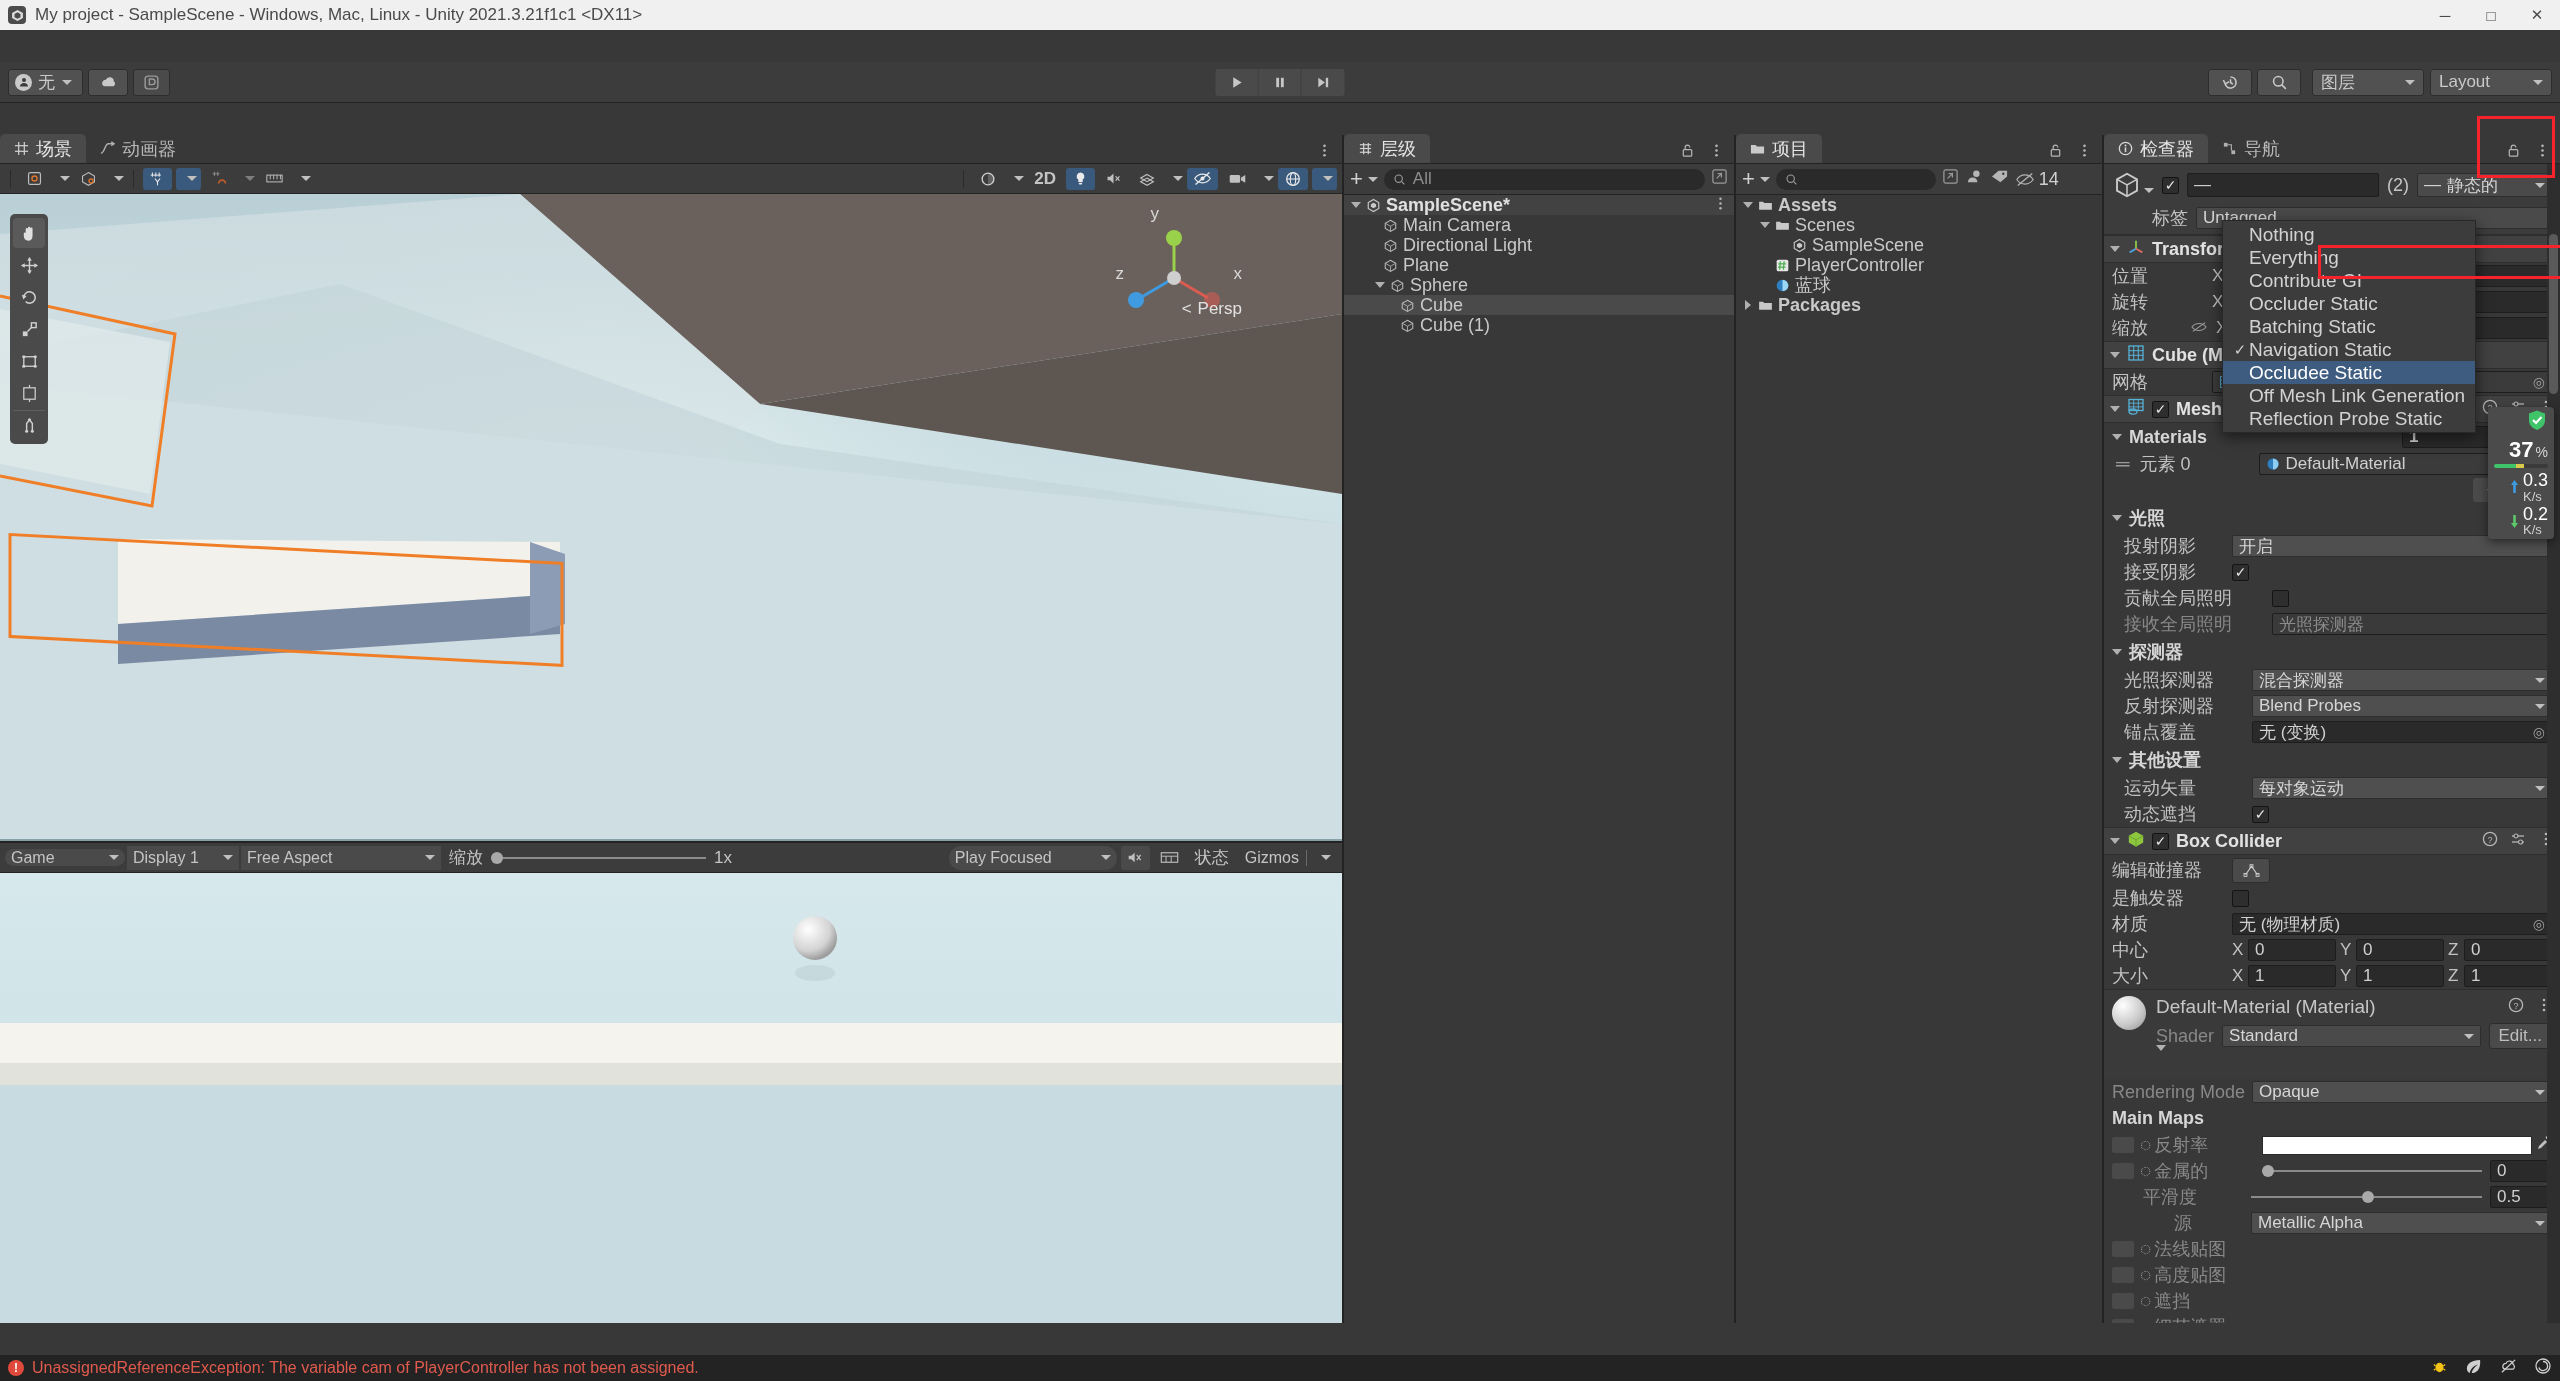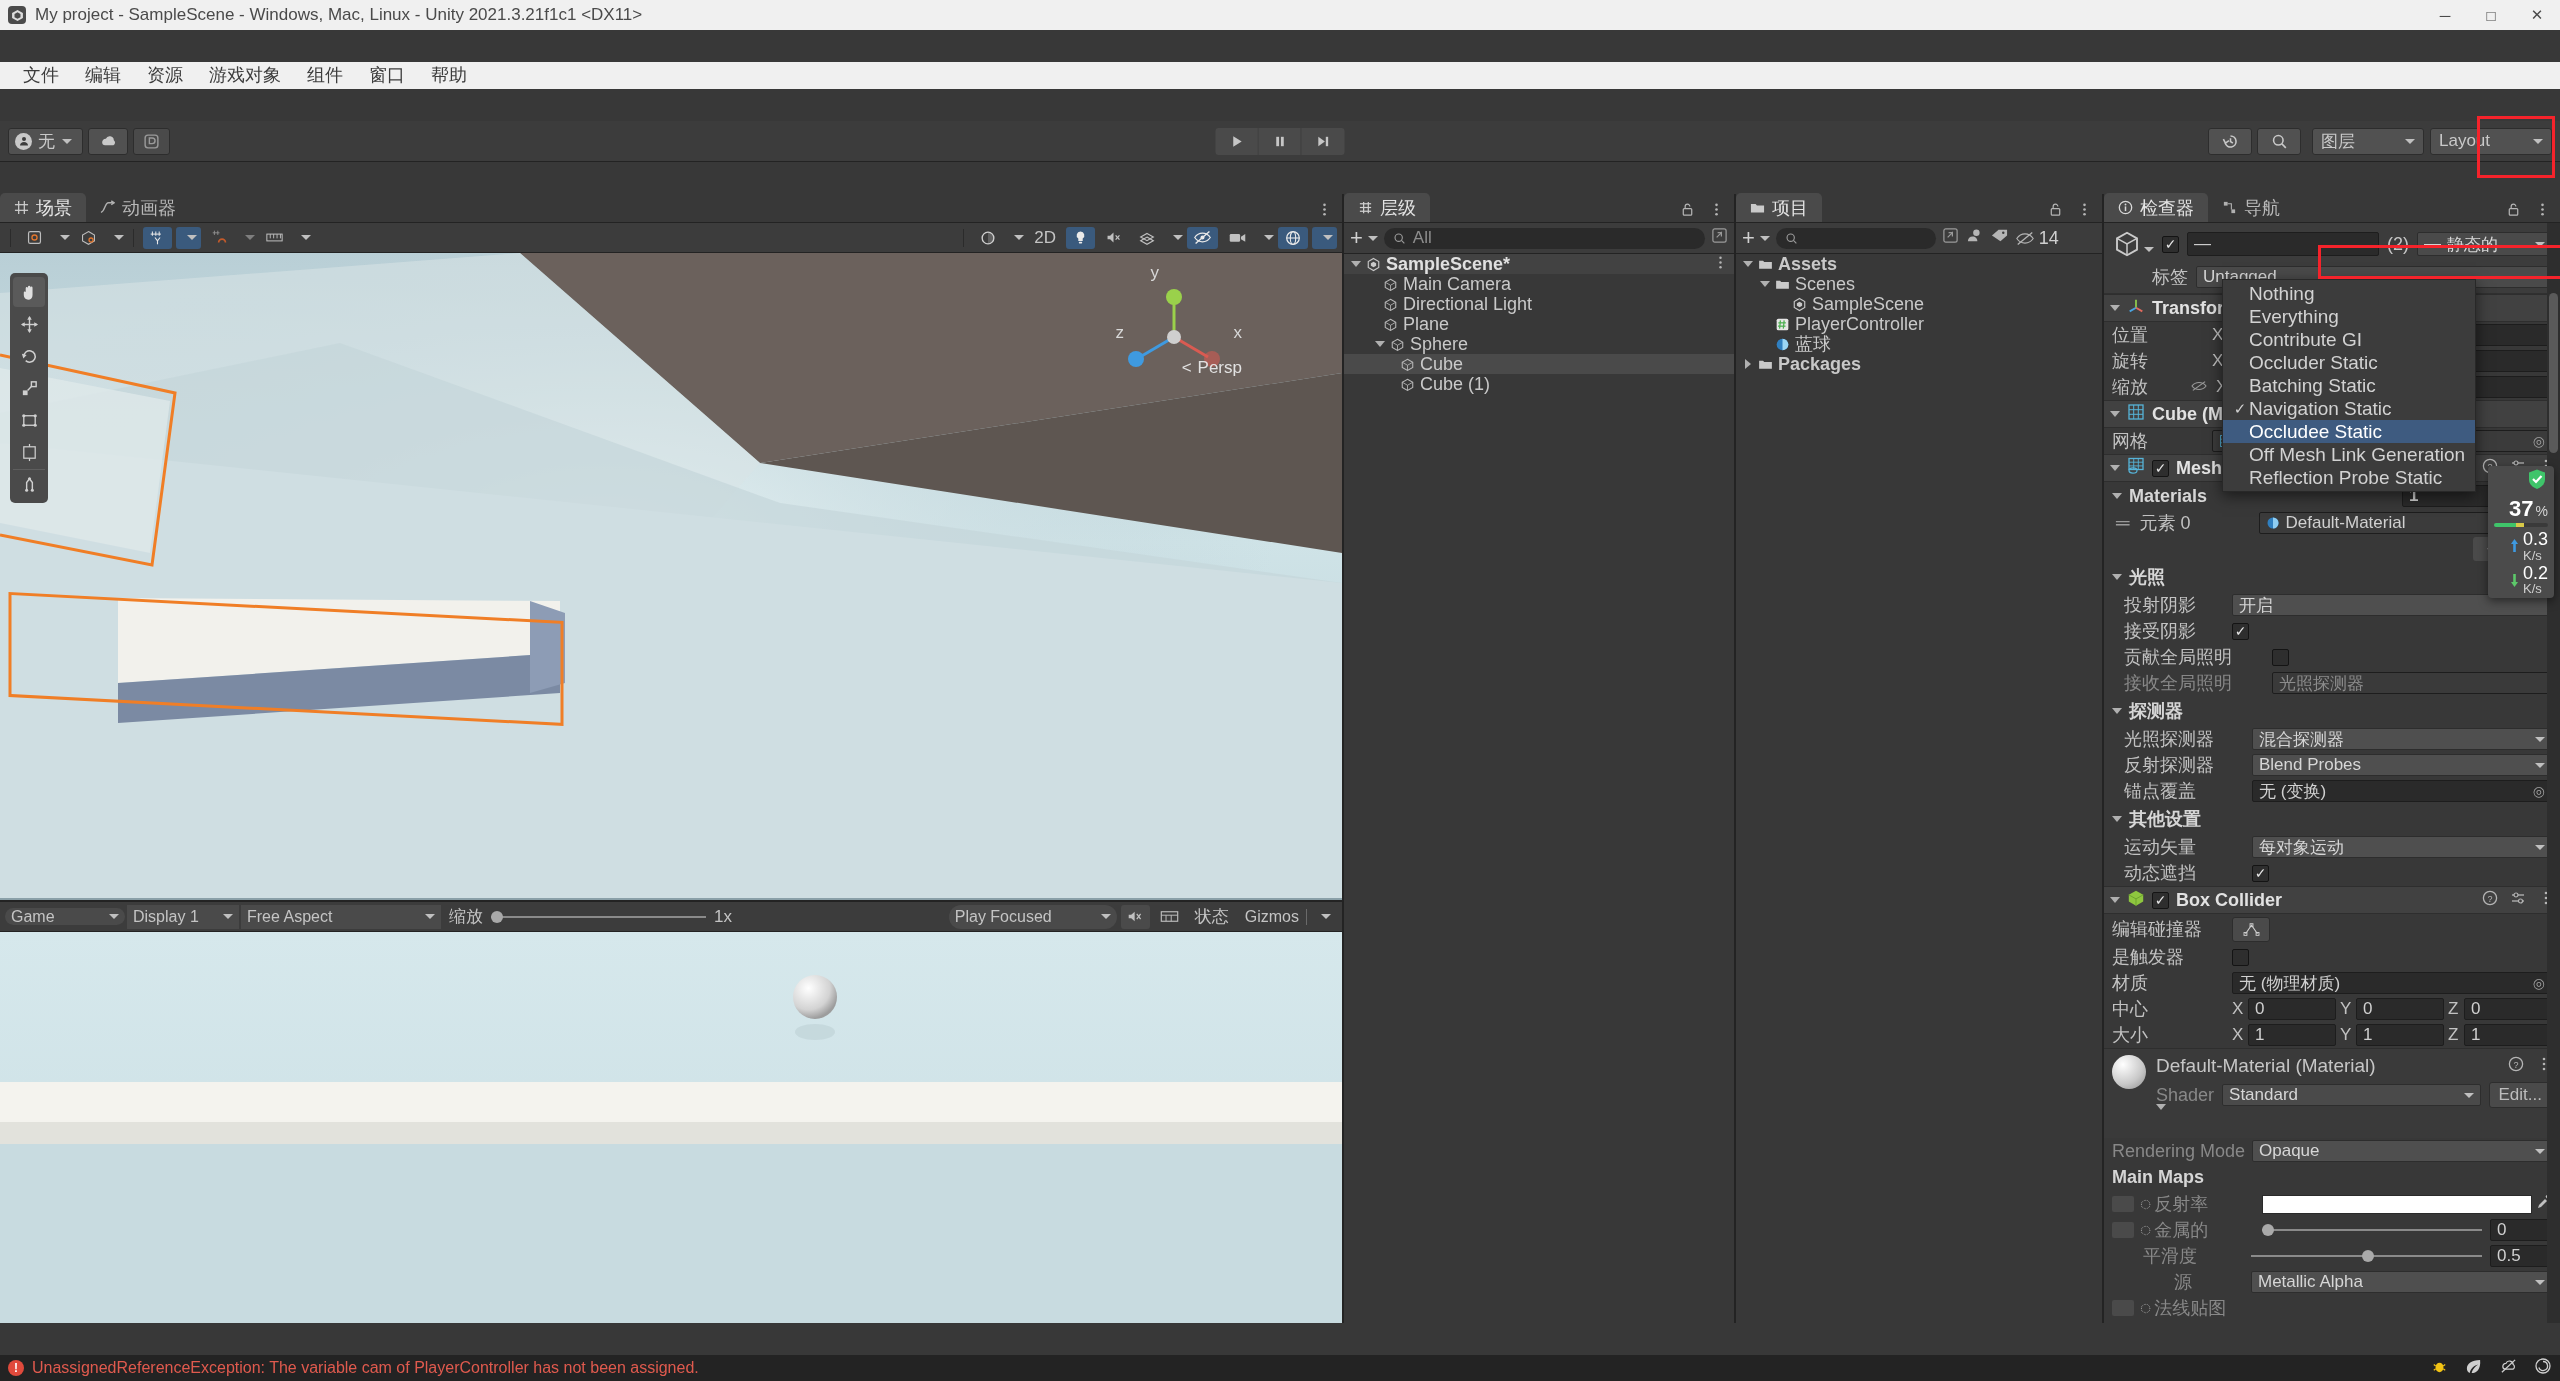--- a/index.html
+++ b/index.html
@@ -188,29 +188,20 @@
         </svg>
     </div>
     <span>My project - SampleScene - Windows, Mac, Linux - Unity 2021.3.21f1c1 &lt;DX11&gt;</span>
     <div class="win-btns">
       <div>─</div>
       <div>□</div>
       <div>✕</div>
     </div>
   </div>
 
-  <div class="menubar">
-    <span>文件</span>
-    <span>编辑</span>
-    <span>资源</span>
-    <span>游戏对象</span>
-    <span>组件</span>
-    <span>窗口</span>
-    <span>帮助</span>
-  </div>
 
   <div class="toolbar">
     <div class="tb-btn tb-acct">
       <span class="av">
         <svg viewBox="0 0 24 24">
             <circle cx="12" cy="8" r="4" fill="#3c3c3c"></circle>
             <path d="M4 21c0-4.4 3.6-7 8-7s8 2.6 8 7z" fill="#3c3c3c"></path>
           </svg>
       </span>
       <span>无</span>
@@ -371,21 +362,21 @@
           <span style="flex:1"></span>
 
           <span class="sep"></span>
           <span class="sb-btn">
             <svg width="18" height="18" viewBox="0 0 20 20">
                 <circle cx="10" cy="10" r="6.5" fill="none" stroke="#cfcfcf" stroke-width="1.5"></circle>
                 <path d="M10 3.5 a6.5 6.5 0 0 1 0 13" fill="#cfcfcf" opacity=".25"></path>
               </svg>
           </span>
           <span class="caret"></span>
-          <span class="sb-btn" style="font-weight:normal">2D</span>
+          <span class="sb-btn" style="font-weight:bold">2D</span>
           <span class="sb-btn on">
             <svg width="17" height="17" viewBox="0 0 20 20">
                 <path d="M10 3a4.5 4.5 0 0 0-2.6 8.2V14h5.2v-2.8A4.5 4.5 0 0 0 10 3z" fill="#eaeaea"></path>
                 <rect x="8" y="15" width="4" height="2" rx="1" fill="#eaeaea"></rect>
               </svg>
           </span>
           <span class="sb-btn">
             <svg width="17" height="17" viewBox="0 0 20 20">
                 <polygon points="3,8 6,8 10,4 10,16 6,12 3,12" fill="#c0c0c0"></polygon>
                 <g stroke="#c0c0c0" stroke-width="1.5">

